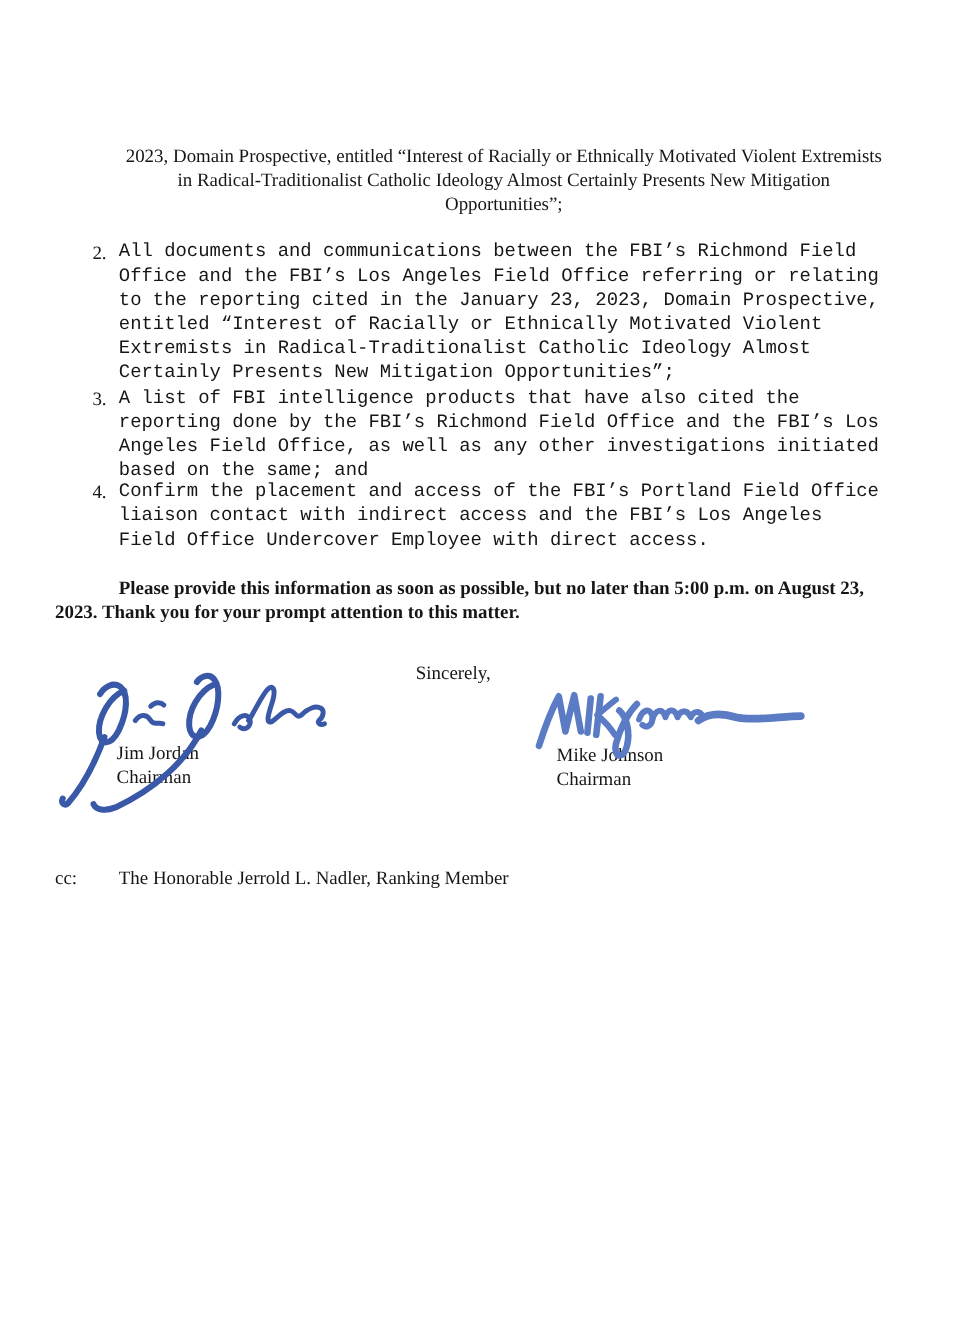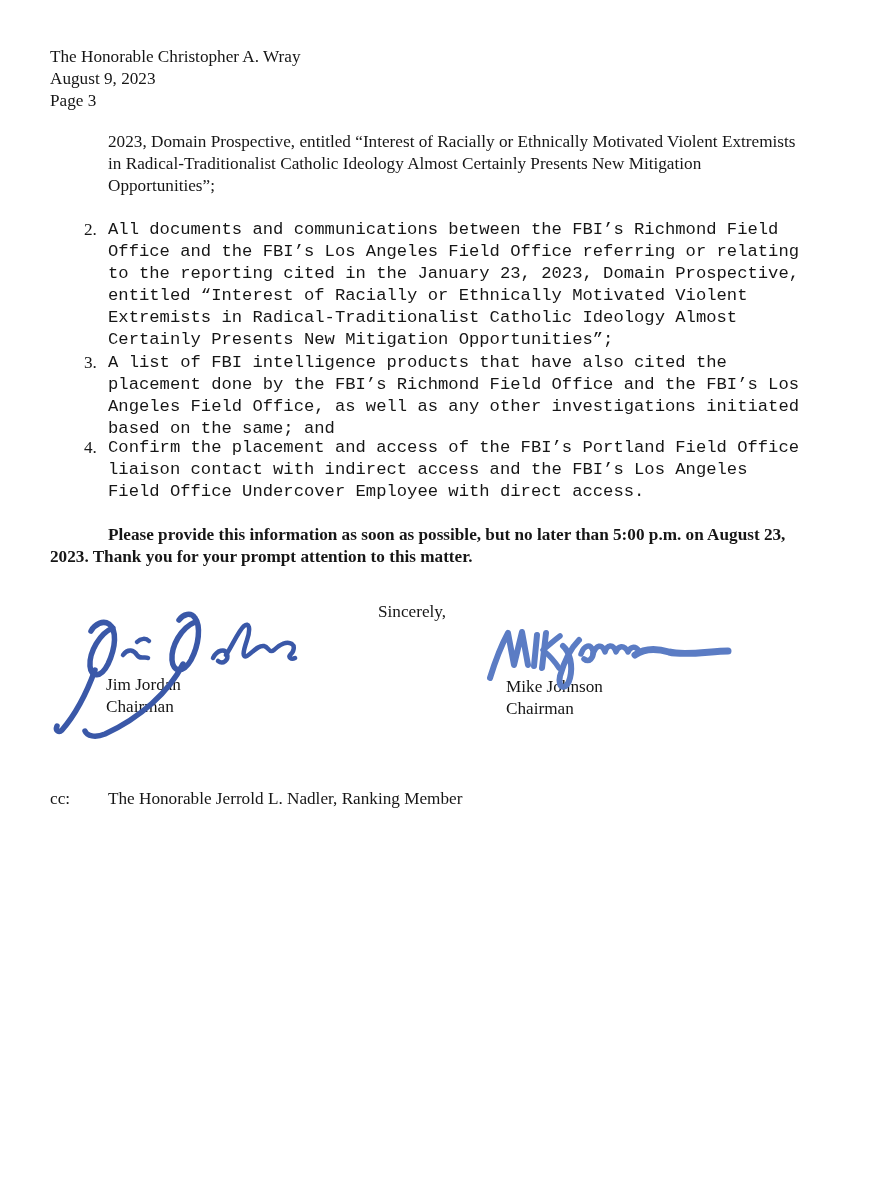--- a/index.html
+++ b/index.html
@@ -9,21 +9,21 @@
     height: 1200px;
     background: #ffffff;
     font-family: "Liberation Serif", "DejaVu Serif", serif;
     font-size: 17.2px;
     line-height: 22px;
     color: #161616;
     overflow: hidden;
   }
   .abs { position: absolute; }
   .header-block { left: 50px; top: 46px; }
-  .para-continuation { left: 108px; top: 131px; width: 700px; }
+  .para-continuation { left: 108px; top: 131px; width: 700px; text-align: center; }
   .list-item { left: 84px; display: flex; }
   .item-2 { top: 219px; }
   .item-3 { top: 352px; }
   .item-4 { top: 437px; }
   .item-number { width: 24px; flex: 0 0 24px; }
   .item-text { width: 700px; font-family: Liberation Mono, monospace; }
   .closing-para { left: 50px; top: 524px; width: 756px; text-indent: 58px; font-weight: bold; }
   .valediction { left: 378px; top: 589px; margin-top: 12px; }
   .sig-svg { pointer-events: none; }
   .sig-jim { left: 45px; top: 600px; z-index: 3; }
@@ -32,36 +32,31 @@
   .sig-block-right { left: 506px; top: 676px; width: 292px; z-index: 2; }
   .cc-label { left: 50px; top: 788px; }
   .cc-entries { left: 108px; top: 788px; width: 684px; }
   path, line { fill: none; stroke-linecap: round; stroke-linejoin: round; }
 </style>
 </head>
 <body>
 
 <div class="page">
 
-  <div class="abs header-block">
-    <div>The Honorable Christopher A. Wray</div>
-    <div>August 9, 2023</div>
-    <div>Page 3</div>
-  </div>
 
   <div class="abs para-continuation">2023, Domain Prospective, entitled “Interest of Racially or Ethnically Motivated Violent Extremists in Radical-Traditionalist Catholic Ideology Almost Certainly Presents New Mitigation Opportunities”;</div>
 
   <div class="abs list-item item-2">
     <div class="item-number">2.</div>
     <div class="item-text">All documents and communications between the FBI’s Richmond Field Office and the FBI’s Los Angeles Field Office referring or relating to the reporting cited in the January 23, 2023, Domain Prospective, entitled “Interest of Racially or Ethnically Motivated Violent Extremists in Radical-Traditionalist Catholic Ideology Almost Certainly Presents New Mitigation Opportunities”;</div>
   </div>
 
   <div class="abs list-item item-3">
     <div class="item-number">3.</div>
-    <div class="item-text">A list of FBI intelligence products that have also cited the placement done by the FBI’s Richmond Field Office and the FBI’s Los Angeles Field Office, as well as any other investigations initiated based on the same; and</div>
+    <div class="item-text">A list of FBI intelligence products that have also cited the reporting done by the FBI’s Richmond Field Office and the FBI’s Los Angeles Field Office, as well as any other investigations initiated based on the same; and</div>
   </div>
 
   <div class="abs list-item item-4">
     <div class="item-number">4.</div>
     <div class="item-text">Confirm the placement and access of the FBI’s Portland Field Office liaison contact with indirect access and the FBI’s Los Angeles Field Office Undercover Employee with direct access.</div>
   </div>
 
   <div class="abs closing-para">Please provide this information as soon as possible, but no later than 5:00 p.m. on August 23, 2023. Thank you for your prompt attention to this matter.</div>
 
   <div class="abs valediction">Sincerely,</div>

